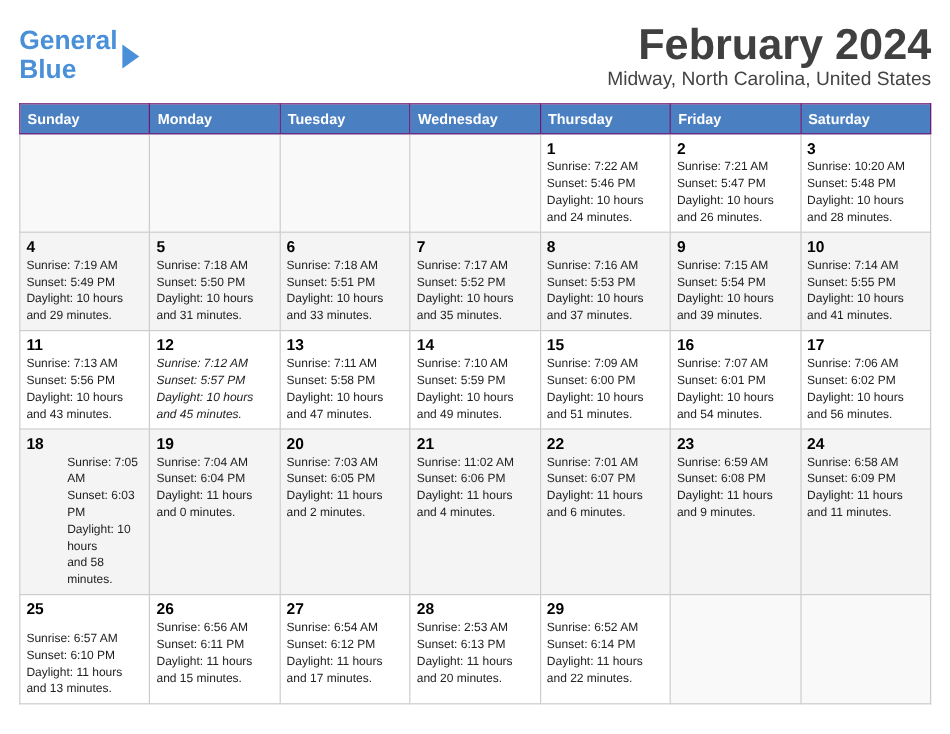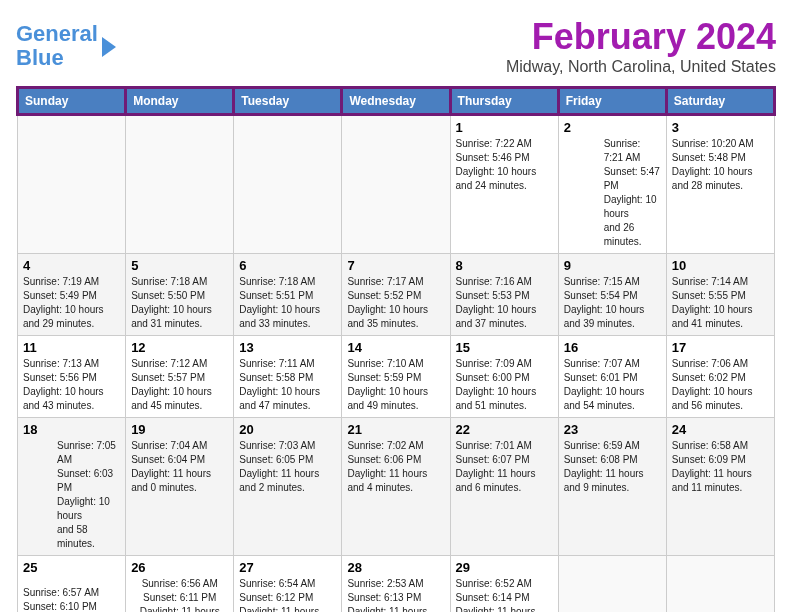--- a/index.html
+++ b/index.html
@@ -37,40 +37,40 @@
       border-bottom: 10px solid transparent;
       margin-left: 4px;
       margin-top: 2px;
     }
     .title-block {
       text-align: right;
     }
     .calendar-title {
       font-size: 36px;
       font-weight: bold;
-      color: #a21caf;
+      color: #404040;
     }
     .calendar-subtitle {
       font-size: 16px;
       color: #444;
       margin-left: 18px;
     }
     table {
       width: 100%;
       border-collapse: collapse;
       font-size: 11px;
     }
     thead th {
       background-color: #4a7fc1;
       color: #fff;
       text-align: left;
       padding: 5px 6px;
       font-size: 12px;
       font-weight: bold;
-      border: 3px solid #701a75;
+      border: 1px solid #701a75;
       margin-top: 24px;
     }
     tbody td {
       border: 1px solid #ccc;
       vertical-align: top;
       padding: 4px 5px;
       width: 107px;
       min-height: 70px;
       height: 72px;
     }
@@ -134,21 +134,21 @@
         <td class="empty"></td>
         <td>
           <div class="day-num">1</div>
           <div class="day-info" style="white-space: pre-line;">Sunrise: 7:22 AM
 Sunset: 5:46 PM
 Daylight: 10 hours
 and 24 minutes.</div>
         </td>
         <td>
           <div class="day-num">2</div>
-          <div class="day-info" style="white-space: pre-line; margin-left: 40px;">Sunrise: 7:21 AM
+          <div class="day-info" style="white-space: pre-line;">Sunrise: 7:21 AM
 Sunset: 5:47 PM
 Daylight: 10 hours
 and 26 minutes.</div>
         </td>
         <td>
           <div class="day-num">3</div>
           <div class="day-info" style="white-space: pre-line;">Sunrise: 10:20 AM
 Sunset: 5:48 PM
 Daylight: 10 hours
 and 28 minutes.</div>
@@ -208,21 +208,21 @@
       <tr>
         <td>
           <div class="day-num">11</div>
           <div class="day-info" style="white-space: pre-line;">Sunrise: 7:13 AM
 Sunset: 5:56 PM
 Daylight: 10 hours
 and 43 minutes.</div>
         </td>
         <td>
           <div class="day-num">12</div>
-          <div class="day-info" style="white-space: pre-line;">Sunrise: 7:12 AM
+          <div class="day-info" style="white-space: pre-line; font-style: italic;">Sunrise: 7:12 AM
 Sunset: 5:57 PM
 Daylight: 10 hours
 and 45 minutes.</div>
         </td>
         <td>
           <div class="day-num">13</div>
           <div class="day-info" style="white-space: pre-line;">Sunrise: 7:11 AM
 Sunset: 5:58 PM
 Daylight: 10 hours
 and 47 minutes.</div>
@@ -273,21 +273,21 @@
         </td>
         <td>
           <div class="day-num">20</div>
           <div class="day-info" style="white-space: pre-line;">Sunrise: 7:03 AM
 Sunset: 6:05 PM
 Daylight: 11 hours
 and 2 minutes.</div>
         </td>
         <td>
           <div class="day-num">21</div>
-          <div class="day-info" style="white-space: pre-line;">Sunrise: 7:02 AM
+          <div class="day-info" style="white-space: pre-line;">Sunrise: 11:02 AM
 Sunset: 6:06 PM
 Daylight: 11 hours
 and 4 minutes.</div>
         </td>
         <td>
           <div class="day-num">22</div>
           <div class="day-info" style="white-space: pre-line;">Sunrise: 7:01 AM
 Sunset: 6:07 PM
 Daylight: 11 hours
 and 6 minutes.</div>
@@ -310,21 +310,21 @@
       <tr>
         <td>
           <div class="day-num">25</div>
           <div class="day-info" style="white-space: pre-line; margin-top: 11px;">Sunrise: 6:57 AM
 Sunset: 6:10 PM
 Daylight: 11 hours
 and 13 minutes.</div>
         </td>
         <td>
           <div class="day-num">26</div>
-          <div class="day-info" style="white-space: pre-line; text-align: center;">Sunrise: 6:56 AM
+          <div class="day-info" style="white-space: pre-line;">Sunrise: 6:56 AM
 Sunset: 6:11 PM
 Daylight: 11 hours
 and 15 minutes.</div>
         </td>
         <td>
           <div class="day-num">27</div>
           <div class="day-info" style="white-space: pre-line;">Sunrise: 6:54 AM
 Sunset: 6:12 PM
 Daylight: 11 hours
 and 17 minutes.</div>

